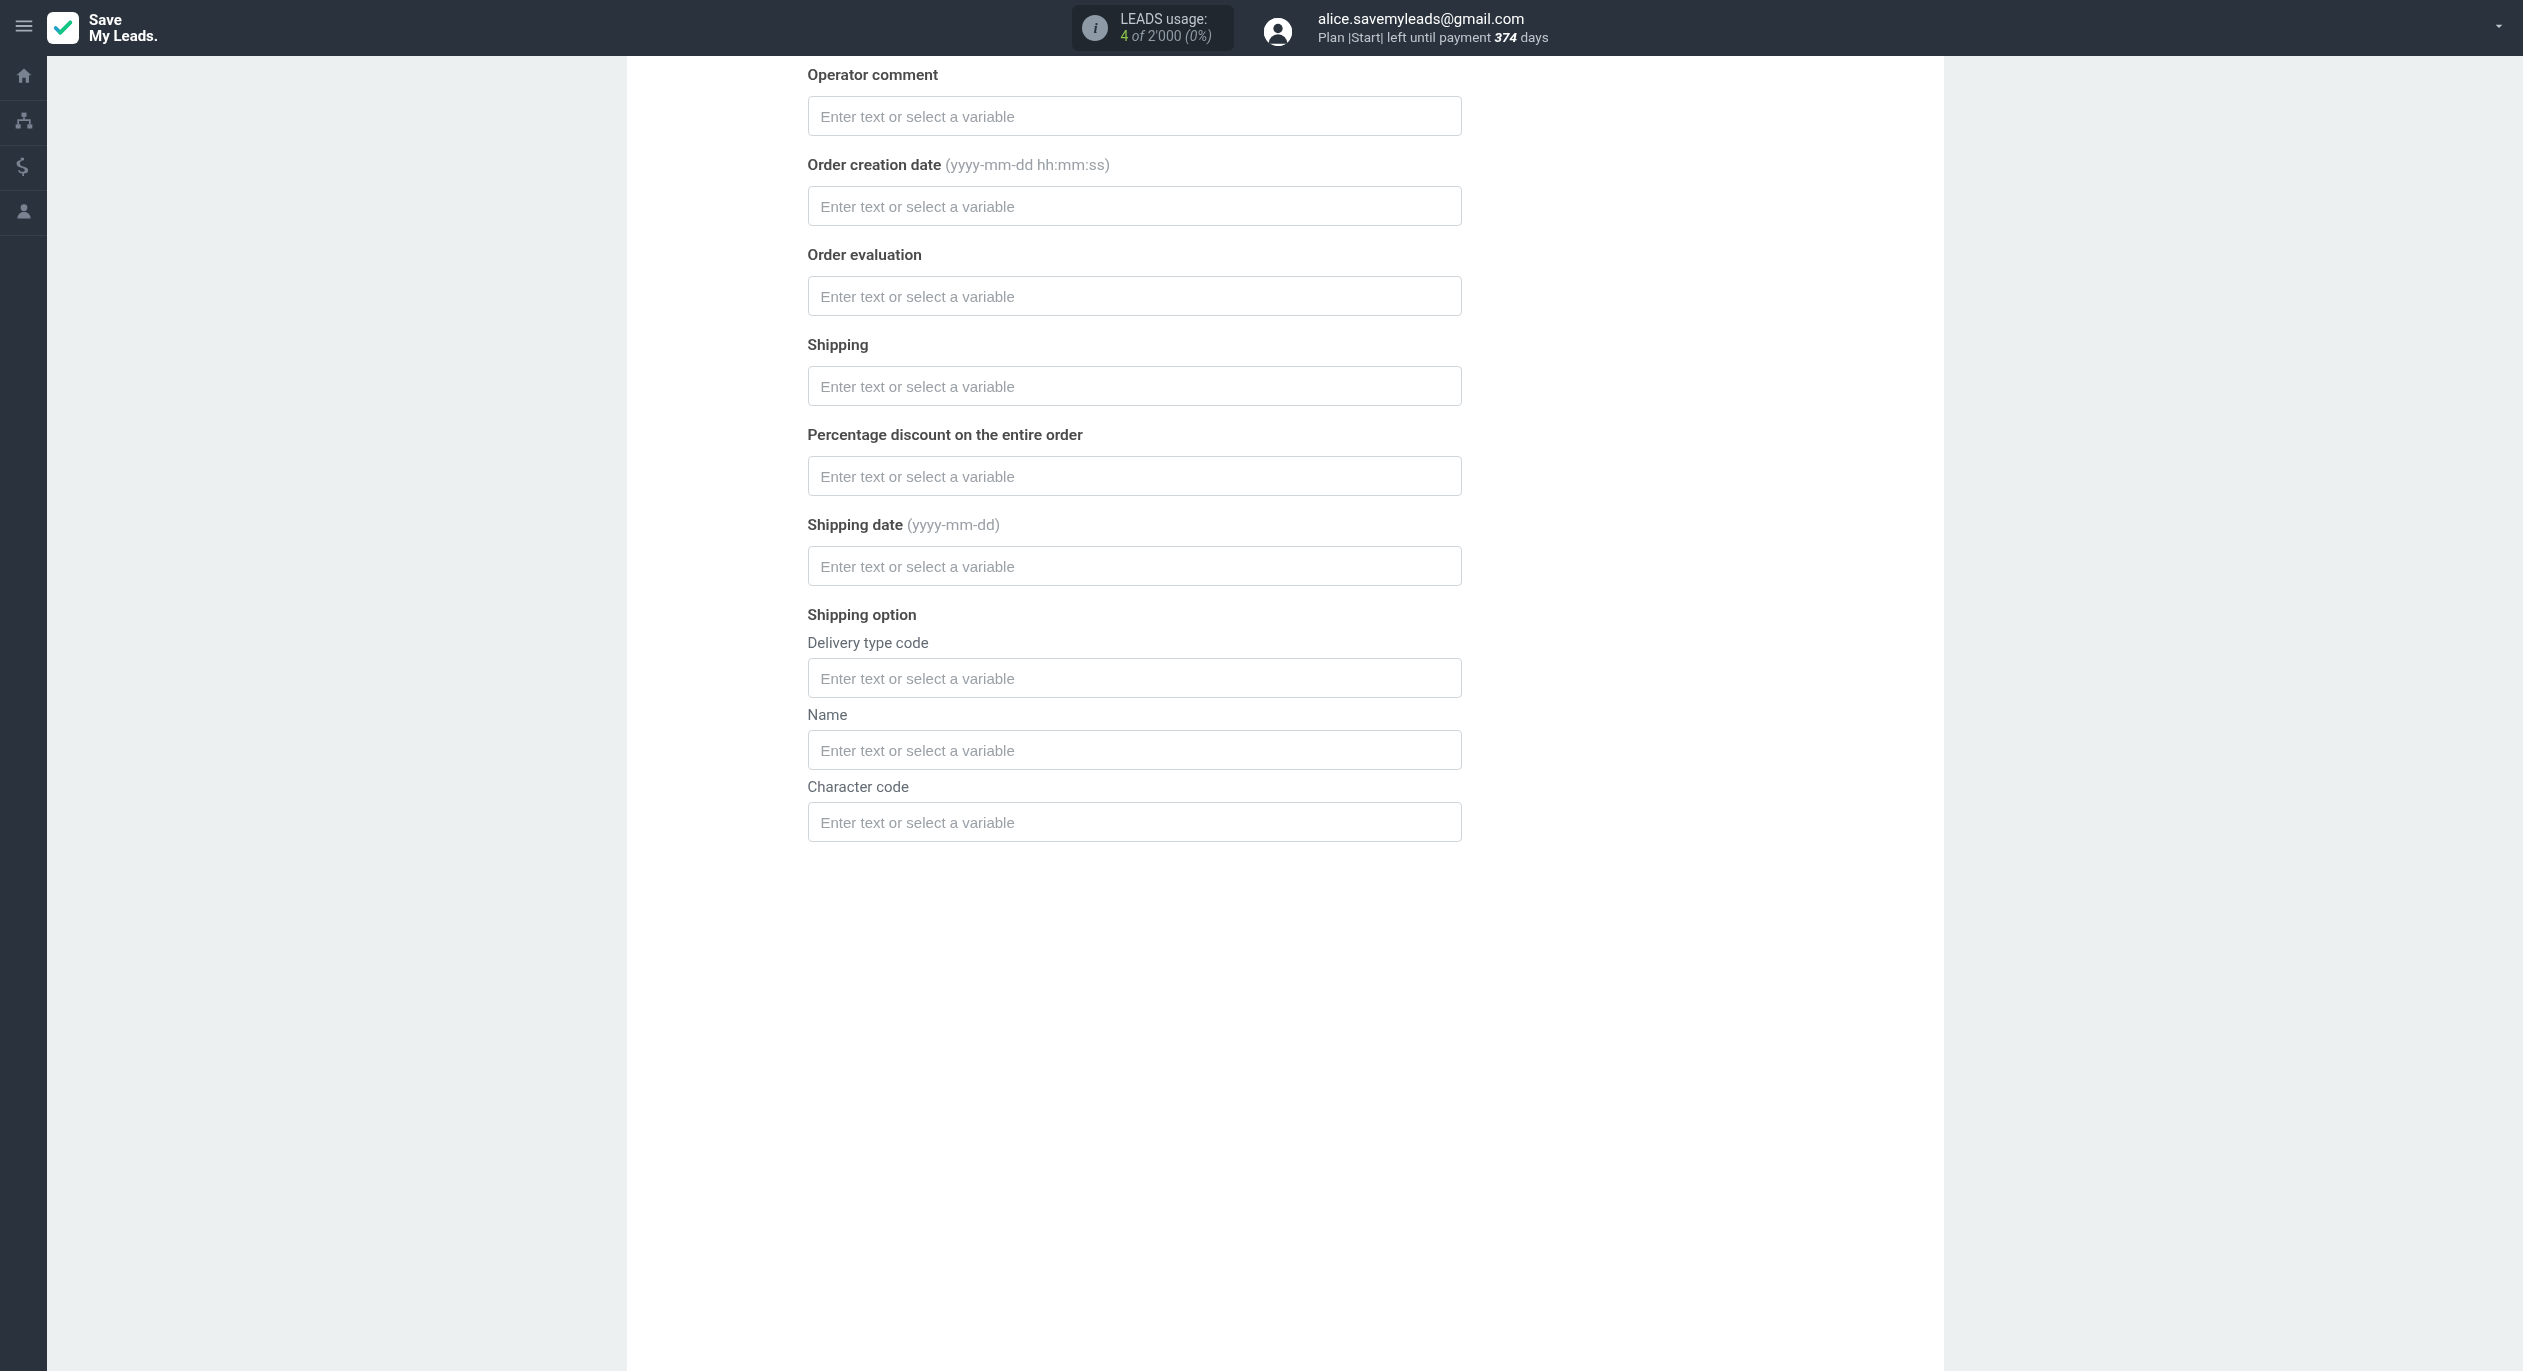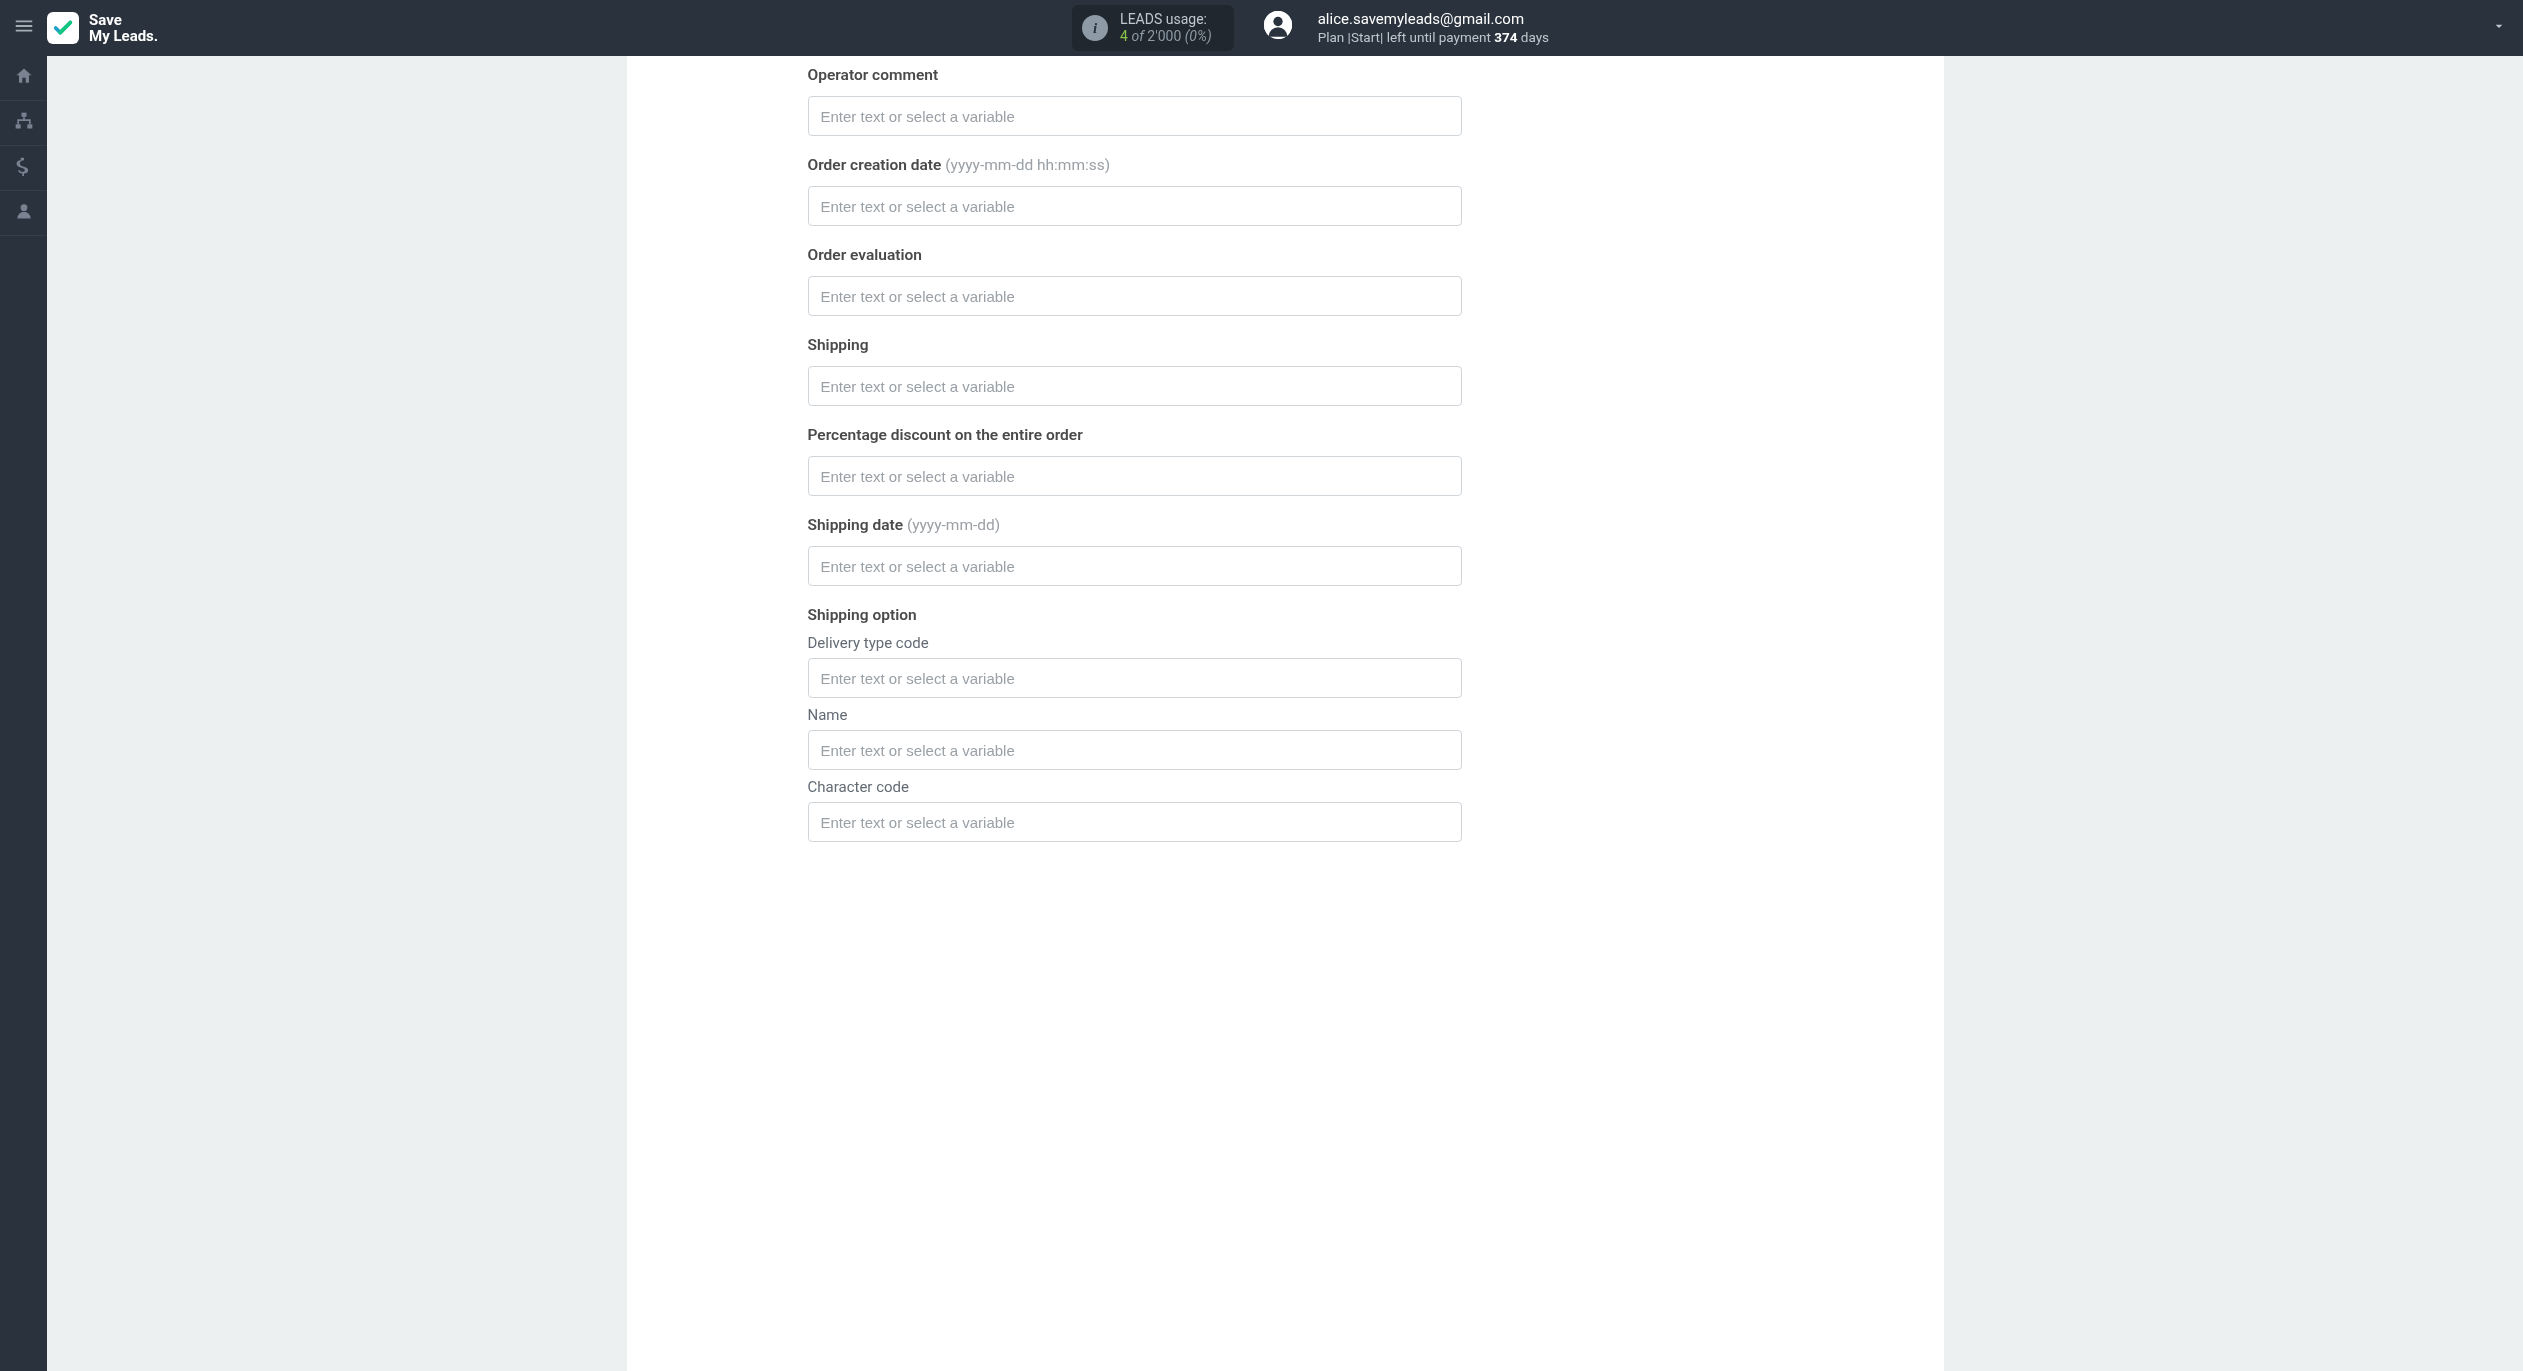--- a/index.html
+++ b/index.html
@@ -40,29 +40,29 @@
       background: #8e9aa5; display: flex; align-items: center; justify-content: center;
       font-family: Georgia, serif; font-style: italic; font-weight: 700; color: #2a333d; font-size: 15px;
     }
     .usage-text { line-height: 17px; }
     .usage-top { color: #c0c7ce; }
     .usage-bot .v1 { color: #8bc34a; }
     .usage-bot .v2 { color: #8e9aa5; font-style: italic; }
     .usage-bot .v3 { color: #8e9aa5; }
     .usage-bot .v4 { color: #8e9aa5; font-style: italic; }
 
-    .user-box { display: flex; align-items: flex-start; gap: 26px; margin-left: 30px; margin-right: 12px; }
+    .user-box { display: flex; align-items: flex-end; gap: 26px; margin-left: 30px; margin-right: 12px; }
     .avatar-icon {
       width: 28px; height: 28px; border-radius: 50%;
       background: #fff; display: flex; align-items: center; justify-content: center;
     }
     .user-text { line-height: 17px; font-size: 15px; }
     .user-email { color: #fff; }
     .user-plan { color: #bfc6cd; font-size: 13.5px; margin-top: 1px;}
-    .user-plan .days { color: #fff; font-weight: 700; }
+    .user-plan .days { color: #fff; font-weight: 700; font-style: italic; }
 
     .chevron {
       width: 48px; height: 56px; display: flex; align-items: center; justify-content: center; margin-left: auto;
     }
     .chevron svg { fill: #c0c7ce; width: 16px; height: 16px;}
 
     
     .layout { display: flex; height: calc(100% - 56px); }
     .sidebar {
       width: 47px; background: #2a333d; display: flex; flex-direction: column;

